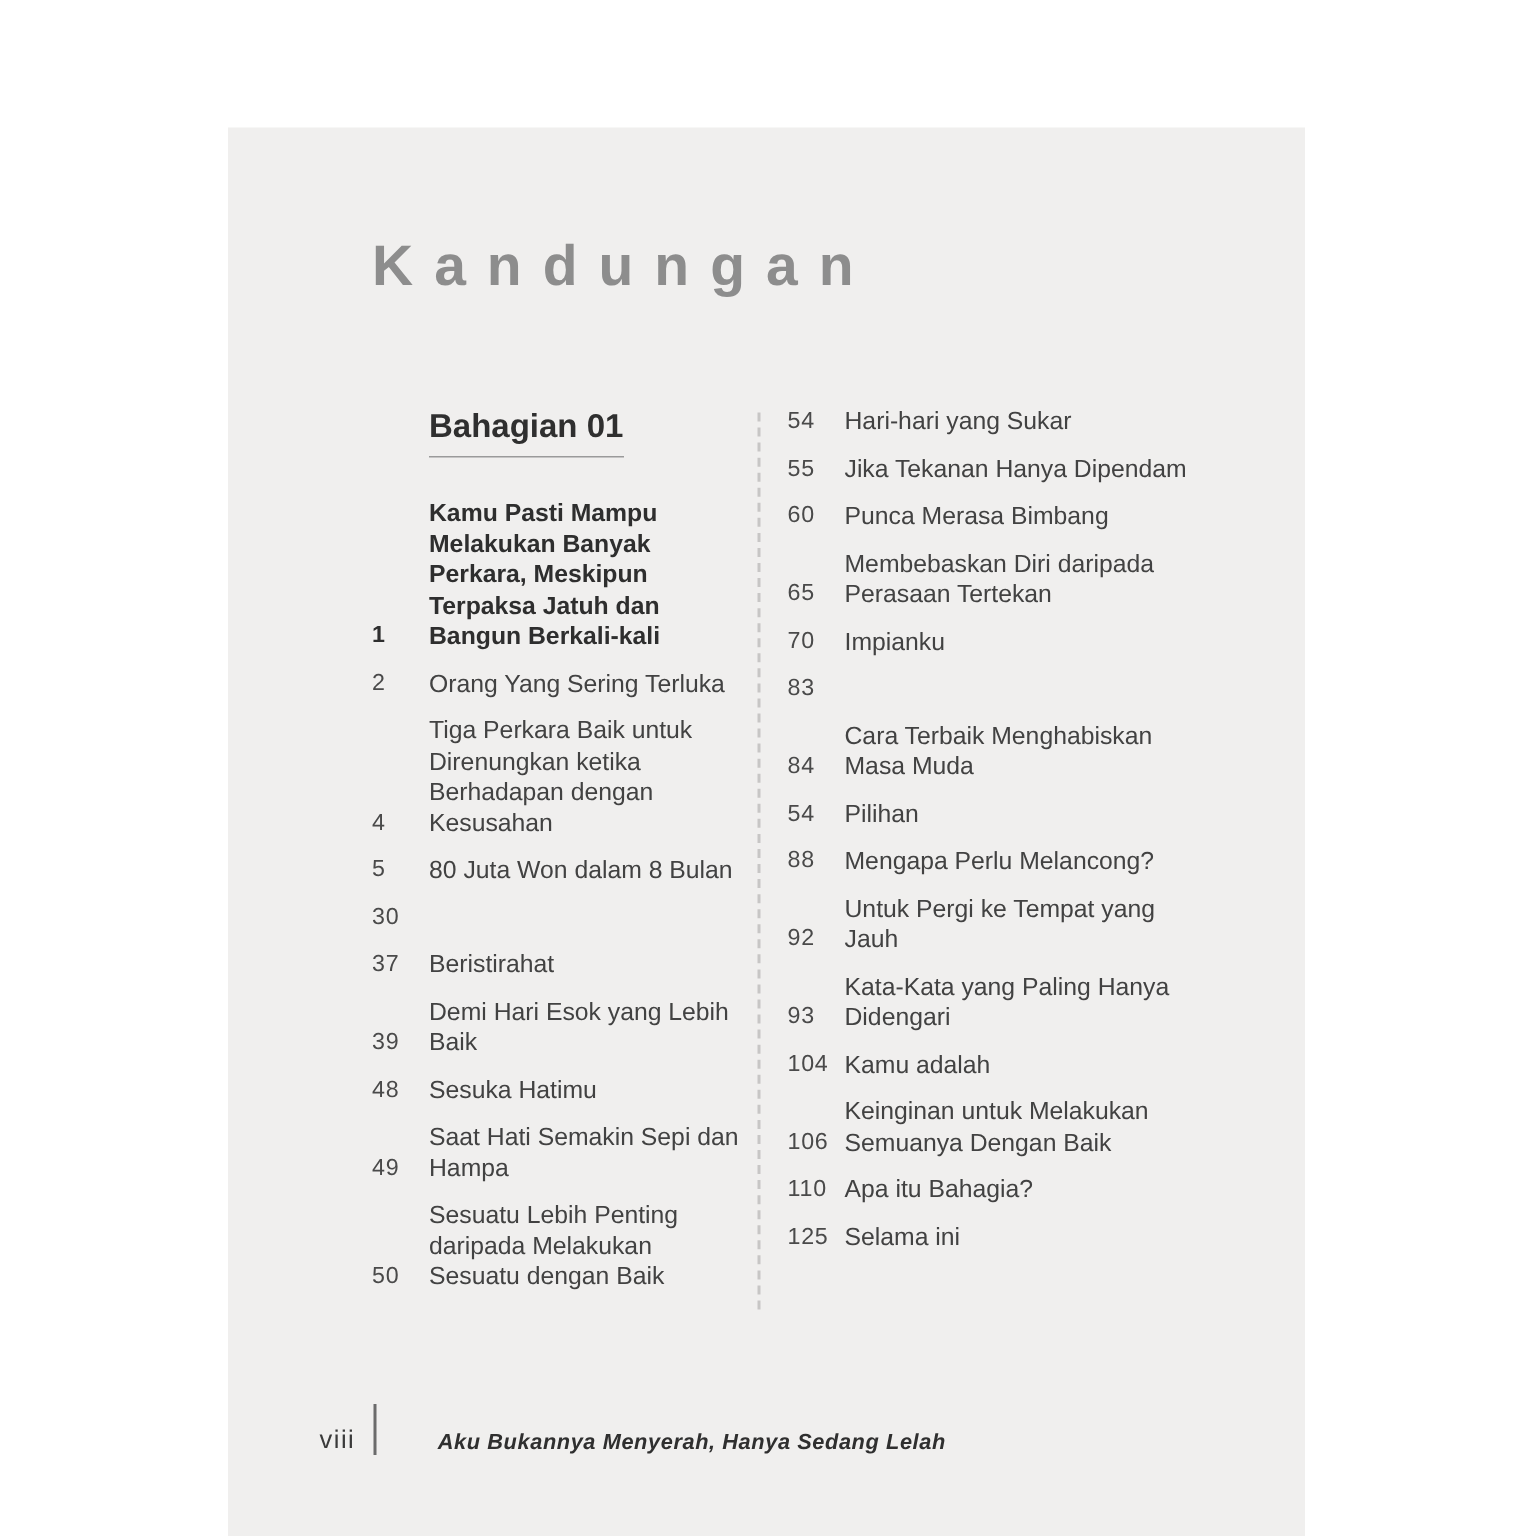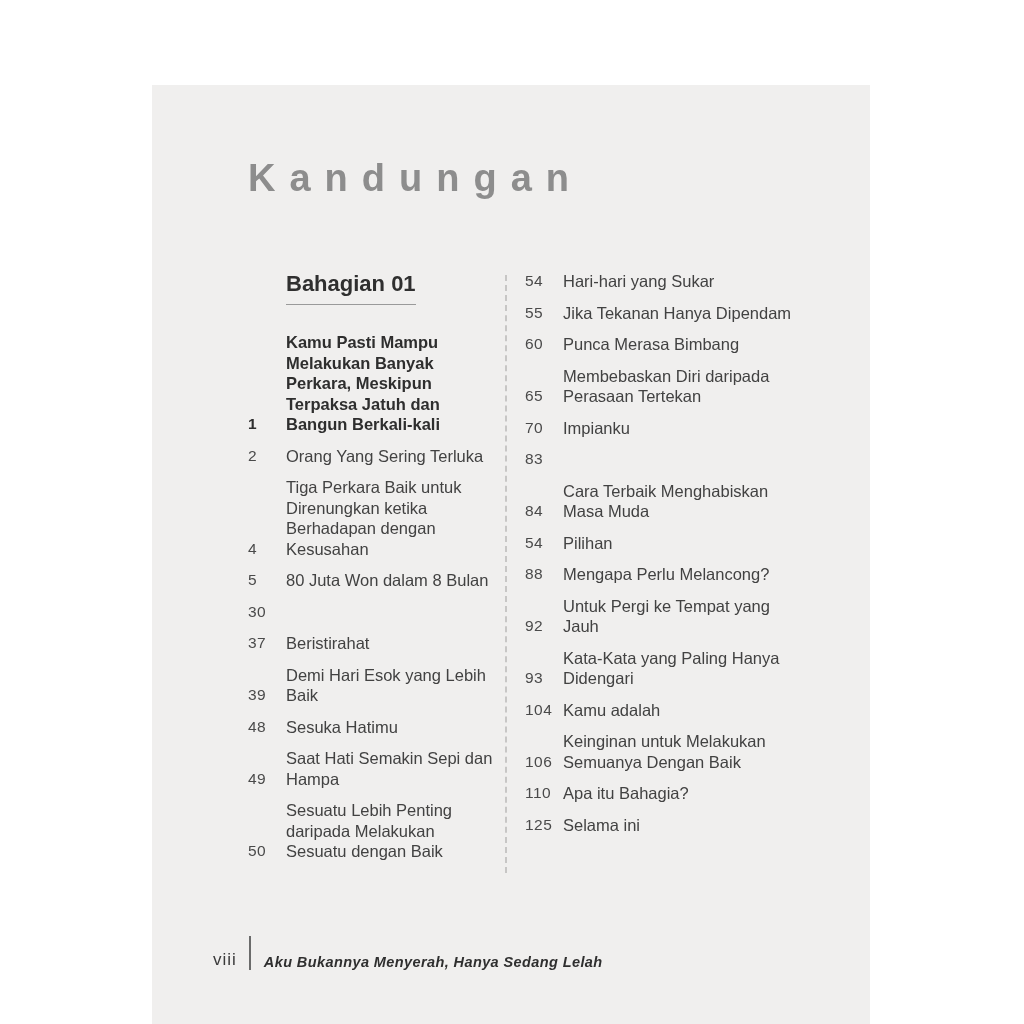--- a/index.html
+++ b/index.html
@@ -85,20 +85,21 @@
     width: 2px; height: 34px;
     background: #6b6b6b;
     margin: 0 13px 0 12px;
   }
   .book-title {
     font-size: 14.5px;
     font-style: italic;
     font-weight: bold;
     color: #2f2f2f;
     letter-spacing: 0.4px;
+    margin-left: 28px;
   }
 </style>
 </head>
 <body>
 
 <div class="canvas">
 
   <div class="sheet">
 
     <h1 class="page-title">Kandungan</h1>

